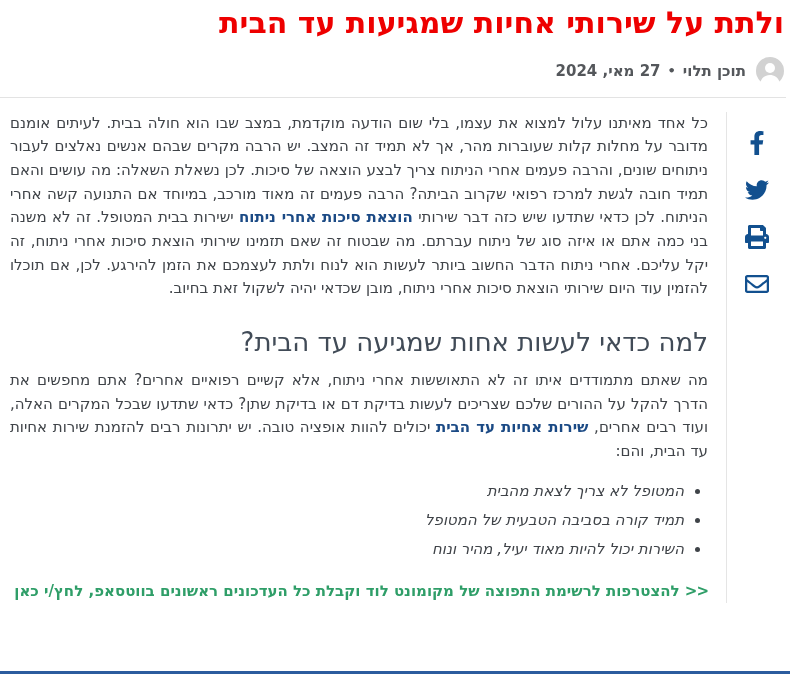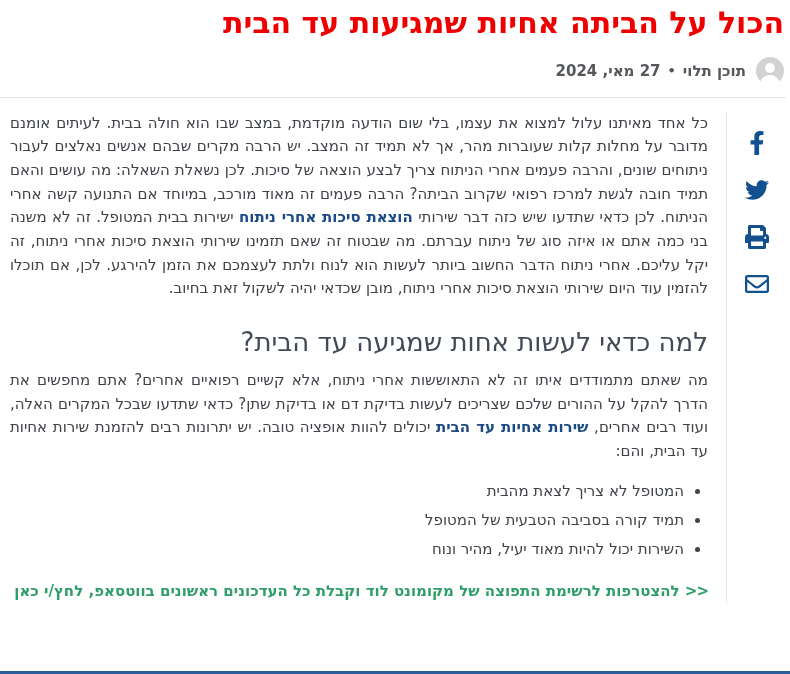--- a/index.html
+++ b/index.html
@@ -87,20 +87,21 @@
     font-size:26px;
     font-weight:400;
     color:#414b57;
     margin:26px 0 12px;
     text-align:right;
   }
   ul.benefits-list{
     margin:12px 0 18px;
     padding:0 24px 0 0;
     list-style-type:disc;
+    font-style:italic;
   }
   ul.benefits-list li{
     font-size:15px;
     line-height:1.55;
     color:#3f4348;
     margin:6px 0;
     text-align:right;
   }
   p.cta-line{margin-top:16px;margin-bottom:0;}
   a.cta-link{
@@ -109,21 +110,21 @@
     font-size:15px;
     text-decoration:none;
   }
   a.cta-link .chev{font-weight:700;letter-spacing:-1px;}
 </style>
 </head>
 <body>
 
 <div class="page">
 
-  <h1 class="article-title">הכול על הביתה אחיות שמגיעות עד הבית</h1>
+  <h1 class="article-title">ולתת על שירותי אחיות שמגיעות עד הבית</h1>
 
   <div class="byline">
     <span class="avatar">
       <svg viewBox="0 0 28 28" xmlns="http://www.w3.org/2000/svg">
         <circle cx="14" cy="14" r="14" fill="#d2d2d2"></circle>
         <circle cx="14" cy="11" r="5" fill="#ffffff"></circle>
         <path d="M4.5 25.5c1.2-5.5 5.5-7.5 9.5-7.5s8.3 2 9.5 7.5a14 14 0 0 1-19 0z" fill="#ffffff"></path>
       </svg>
     </span>
     <span class="byline-text">

